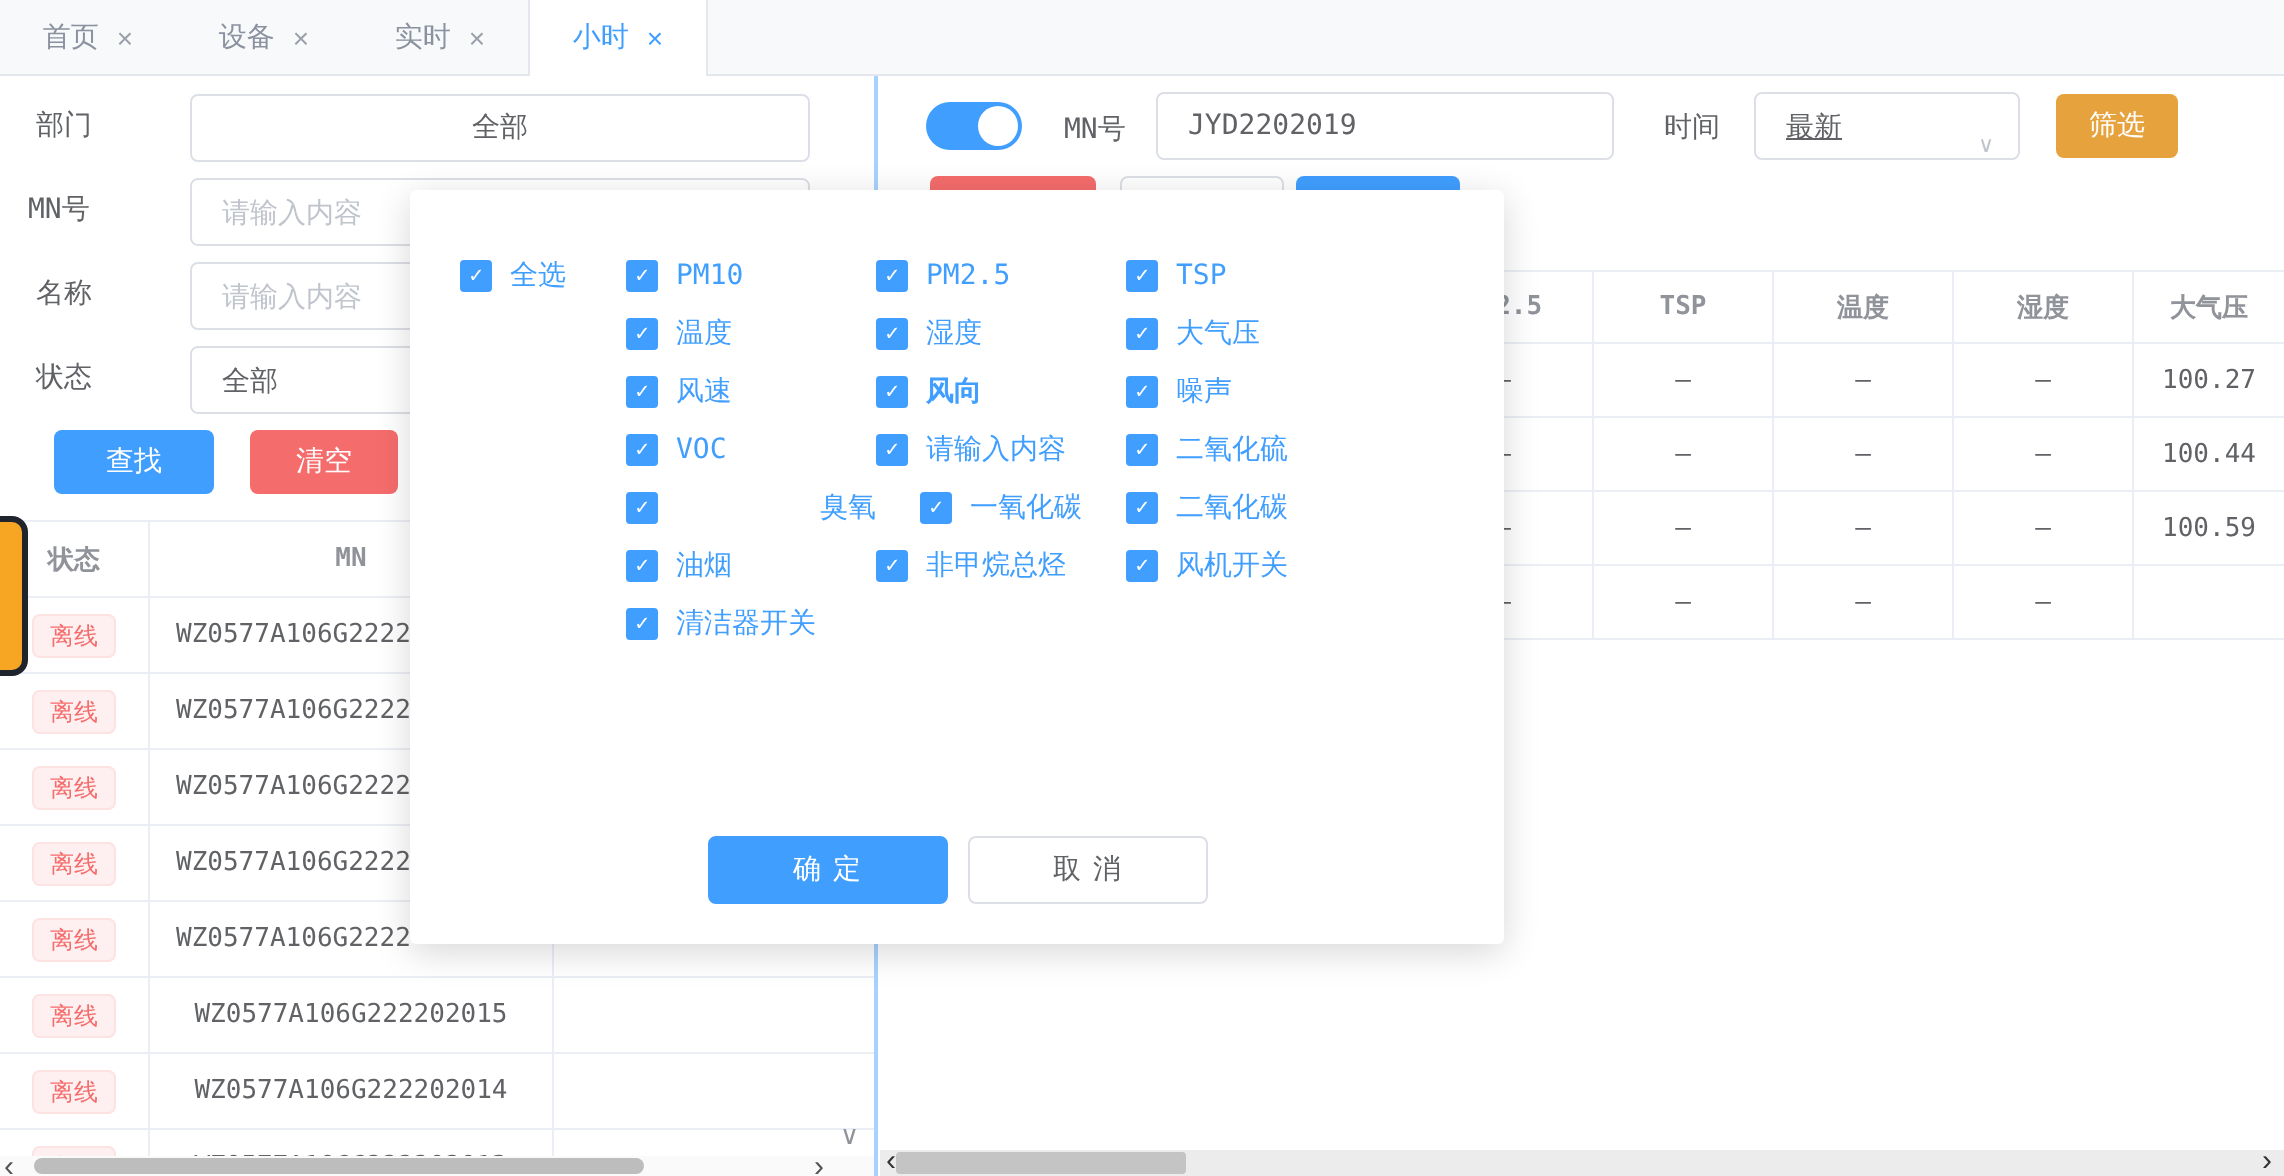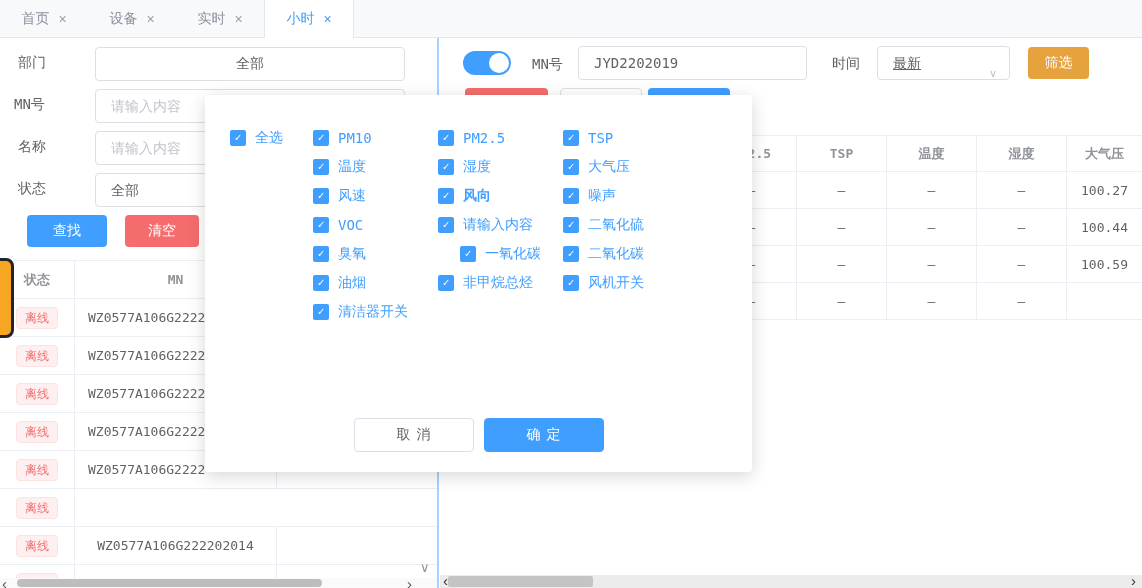--- a/index.html
+++ b/index.html
@@ -163,20 +163,21 @@
       <div class="lrow truncated">
         <div class="c-status">
           <span class="badge">离线</span>
         </div>
         <div class="c-mn">WZ0577A106G2222</div>
       </div>
       <div class="lrow">
         <div class="c-status">
           <span class="badge">离线</span>
         </div>
+        <div class="c-mn">WZ0577A106G222202015</div>
       </div>
       <div class="lrow">
         <div class="c-status">
           <span class="badge">离线</span>
         </div>
         <div class="c-mn">WZ0577A106G222202014</div>
       </div>
       <div class="lrow">
         <div class="c-status">
           <span class="badge">离线</span>
@@ -300,21 +301,21 @@
           <span class="cb-label">VOC</span>
         </label>
         <label class="cb-item" style="grid-column: 3;">
           <span class="cb-box"></span>
           <span class="cb-label">请输入内容</span>
         </label>
         <label class="cb-item" style="grid-column: 4;">
           <span class="cb-box"></span>
           <span class="cb-label">二氧化硫</span>
         </label>
-        <label class="cb-item" style="grid-column: 2;">
+        <label class="cb-item" style="grid-column: 2; justify-content: space-between;">
           <span class="cb-box"></span>
           <span class="cb-label">臭氧</span>
         </label>
         <label class="cb-item" style="grid-column: 3; justify-content: center;">
           <span class="cb-box"></span>
           <span class="cb-label">一氧化碳</span>
         </label>
         <label class="cb-item" style="grid-column: 4;">
           <span class="cb-box"></span>
           <span class="cb-label">二氧化碳</span>
@@ -330,18 +331,18 @@
         <label class="cb-item" style="grid-column: 4;">
           <span class="cb-box"></span>
           <span class="cb-label">风机开关</span>
         </label>
         <label class="cb-item" style="grid-column: 2;">
           <span class="cb-box"></span>
           <span class="cb-label">清洁器开关</span>
         </label>
     </div>
     <div class="modal-footer">
+      <div class="mbtn mbtn-confirm">确定</div>
       <div class="mbtn mbtn-cancel">取消</div>
-      <div class="mbtn mbtn-confirm">确定</div>
     </div>
   </div>
 
 </div>
 
 </body></html>

